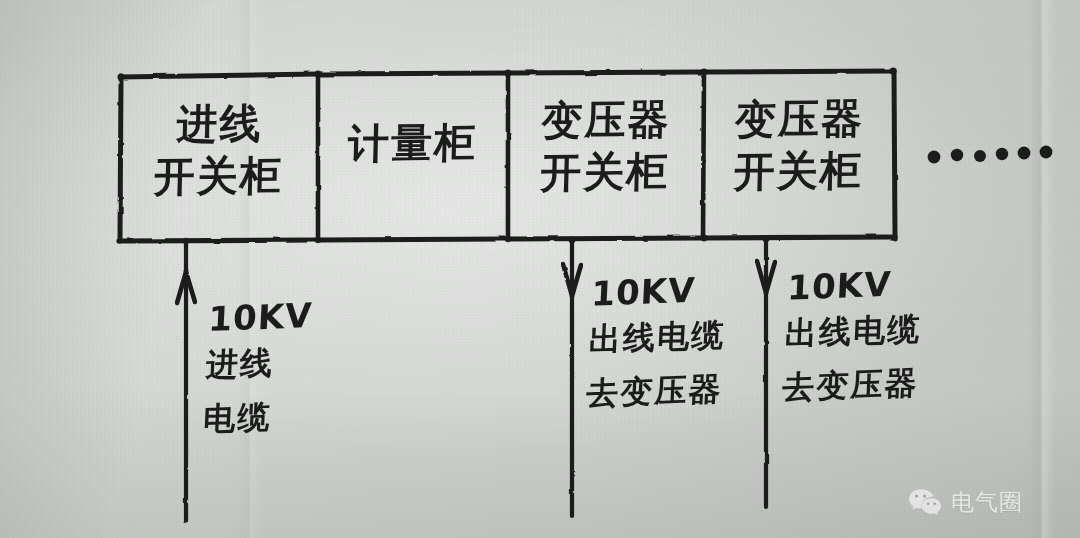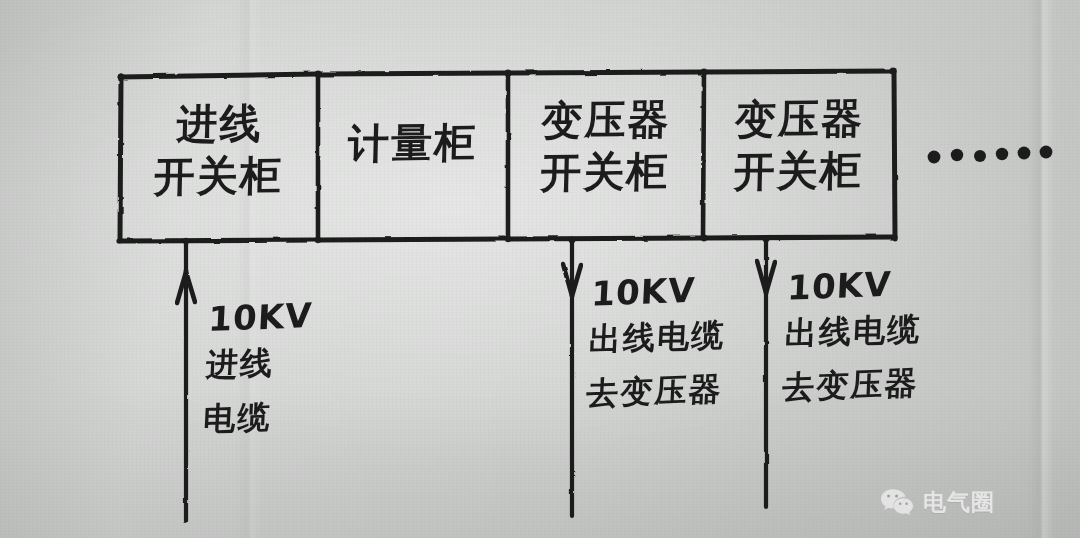--- a/index.html
+++ b/index.html
@@ -197,21 +197,21 @@
     <span class="ln gap1">出线电缆</span>
     <span class="ln gap2">去变压器</span>
   </div>
 
   <div class="hw ann" style="left:785px; top:268px;">
     <span class="ln kv">10KV</span>
     <span class="ln gap1">出线电缆</span>
     <span class="ln gap2">去变压器</span>
   </div>
 
-  <div class="wm" style="left:880px; top:487px;font-weight:bold;">
+  <div class="wm" style="left:908px; top:487px;">
     <svg width="34" height="29" viewBox="0 0 34 29">
       <g fill="#ececec">
         <path d="M12.6 1.2C6.2 1.2 1 5.5 1 10.8c0 3.0 1.7 5.7 4.4 7.5l-1.1 3.4 3.9-2.0c1.4 0.4 2.9 0.6 4.4 0.6 0.4 0 0.8 0 1.2-0.05
                  -0.25-0.8-0.38-1.6-0.38-2.45 0-5.0 4.9-9.05 10.95-9.05 0.4 0 0.8 0.02 1.2 0.06C24.4 4.4 19.1 1.2 12.6 1.2z"></path>
         <circle cx="8.6" cy="8.0" r="1.55" fill="#9a9a9a"></circle>
         <circle cx="16.6" cy="8.0" r="1.55" fill="#9a9a9a"></circle>
         <path d="M33 18.0c0-4.3-4.3-7.8-9.6-7.8s-9.6 3.5-9.6 7.8c0 4.3 4.3 7.8 9.6 7.8 1.2 0 2.4-0.2 3.5-0.5l3.2 1.7-0.9-2.8
                  C31.6 22.6 33 20.45 33 18.0z"></path>
         <circle cx="20.2" cy="15.8" r="1.25" fill="#9a9a9a"></circle>
         <circle cx="26.6" cy="15.8" r="1.25" fill="#9a9a9a"></circle>

